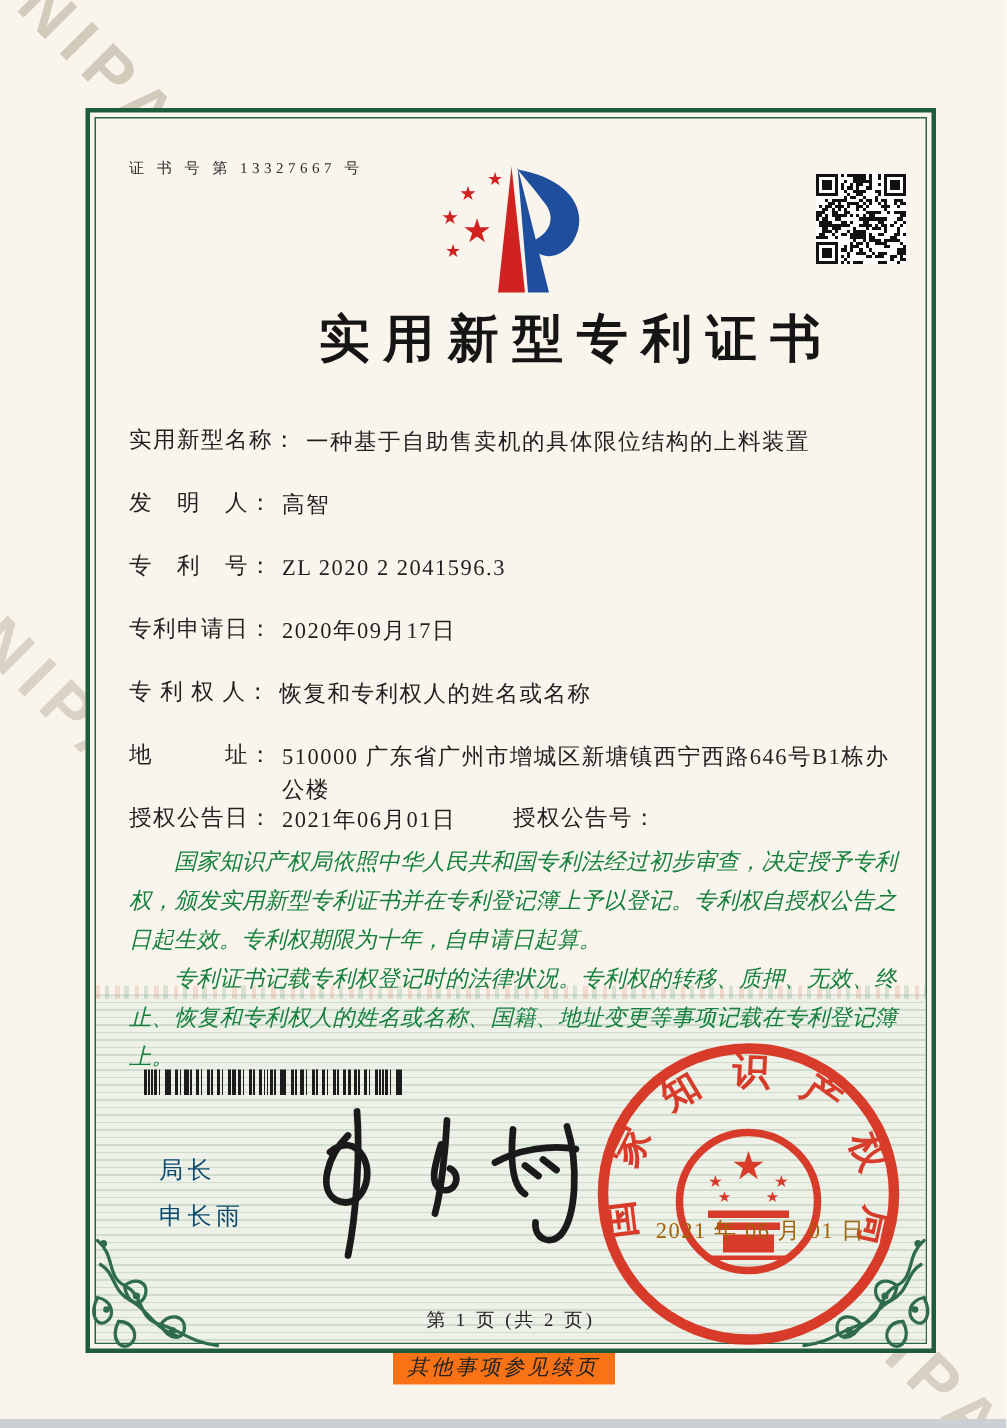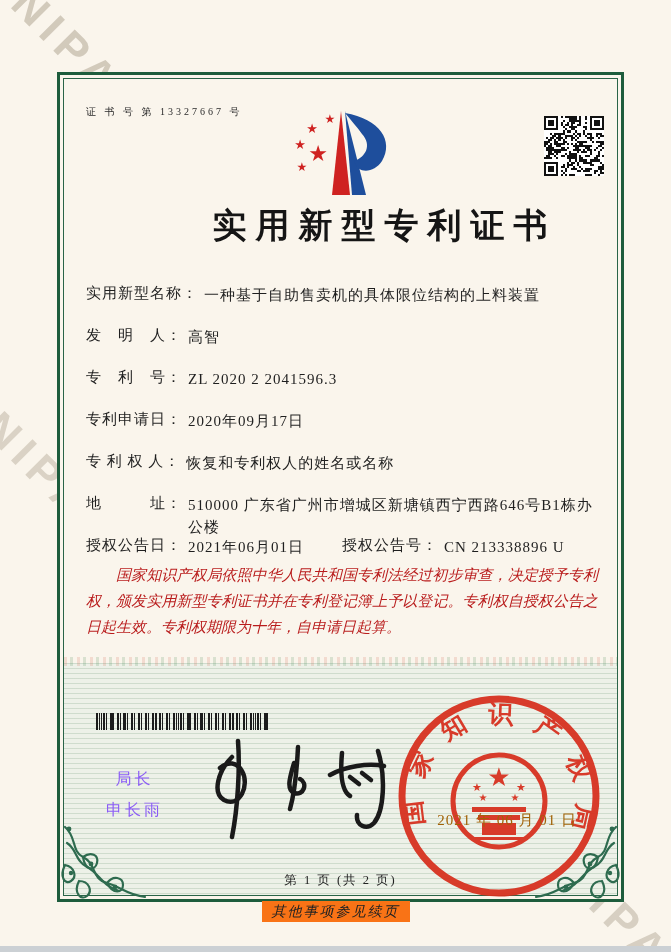--- a/index.html
+++ b/index.html
@@ -39,30 +39,30 @@
 
   .title{position:absolute;left:0;top:128px;width:100%;text-align:center;font-size:34px;
          font-weight:bold;letter-spacing:9px;color:#151515;z-index:2;padding-left:44px;}
 
   .frow{position:absolute;left:26px;display:flex;font-size:15px;color:#1f1f1f;z-index:2;width:515px;}
   .flabel{flex:0 0 auto;white-space:pre;letter-spacing:1px;}
   .fvalue{margin-left:6px;max-width:408px;word-break:break-all;line-height:22px;letter-spacing:1px;}
   .flabel2{margin-left:38px;white-space:pre;letter-spacing:1px;}
 
   .legal{position:absolute;left:26px;top:487px;width:512px;font-size:15px;font-style:italic;
-         line-height:26px;text-align:justify;color:#b91c1c;z-index:2;}
+         line-height:26px;text-align:justify;color:#15803d;z-index:2;}
   .legal p{margin:0;text-indent:2em;}
 
   .barcode{position:absolute;left:36px;top:638px;width:172px;height:17px;z-index:2;
       background:
         repeating-linear-gradient(90deg,#1c1c1c 0 2px,rgba(0,0,0,0) 2px 3px,#1c1c1c 3px 4px,rgba(0,0,0,0) 4px 7px),
         repeating-linear-gradient(90deg,rgba(0,0,0,0) 0 5px,#1c1c1c 5px 6px,rgba(0,0,0,0) 6px 11px);}
 
-  .signer{position:absolute;left:46px;top:690px;font-family:Liberation Mono, monospace;
-          font-size:16px;line-height:31px;color:#8b5cf6;z-index:2;letter-spacing:3px;text-align:center;}
+  .signer{position:absolute;left:46px;top:690px;font-family:Liberation Serif, serif;
+          font-size:16px;line-height:31px;color:#0c4a6e;z-index:2;letter-spacing:3px;}
   .sig-svg{position:absolute;left:130px;top:658px;z-index:2;}
 
   .seal{position:absolute;left:333px;top:616px;z-index:3;opacity:.94;}
   .seal-date{position:absolute;left:342px;top:736px;width:210px;text-align:center;font-size:15px;
              letter-spacing:1px;color:#a16207;z-index:4;}
 
   .pfoot{position:absolute;left:0;bottom:10px;width:100%;text-align:center;font-size:12.5px;
          letter-spacing:2px;color:#222;z-index:2;}
 
   .flourish{position:absolute;z-index:2;}
@@ -442,25 +442,25 @@
       <span class="fvalue">恢复和专利权人的姓名或名称</span>
     </div>
     <div class="frow" style="top:419px">
       <span class="flabel">地　　　址：</span>
       <span class="fvalue">510000 广东省广州市增城区新塘镇西宁西路646号B1栋办公楼</span>
     </div>
     <div class="frow" style="top:461px">
       <span class="flabel">授权公告日：</span>
       <span class="fvalue">2021年06月01日</span>
       <span class="flabel2">授权公告号：</span>
-      <span class="fvalue">CN 213338896 U</span>
     </div>
 
     <div class="legal">
       <p>国家知识产权局依照中华人民共和国专利法经过初步审查，决定授予专利权，颁发实用新型专利证书并在专利登记簿上予以登记。专利权自授权公告之日起生效。专利权期限为十年，自申请日起算。</p>
+      <p>专利证书记载专利权登记时的法律状况。专利权的转移、质押、无效、终止、恢复和专利权人的姓名或名称、国籍、地址变更等事项记载在专利登记簿上。</p>
     </div>
 
     <div class="barcode"></div>
 
     <div class="signer">
       <div>局长</div>
       <div>申长雨</div>
     </div>
 
     <svg class="sig-svg" width="240" height="115" viewBox="0 0 240 115">

